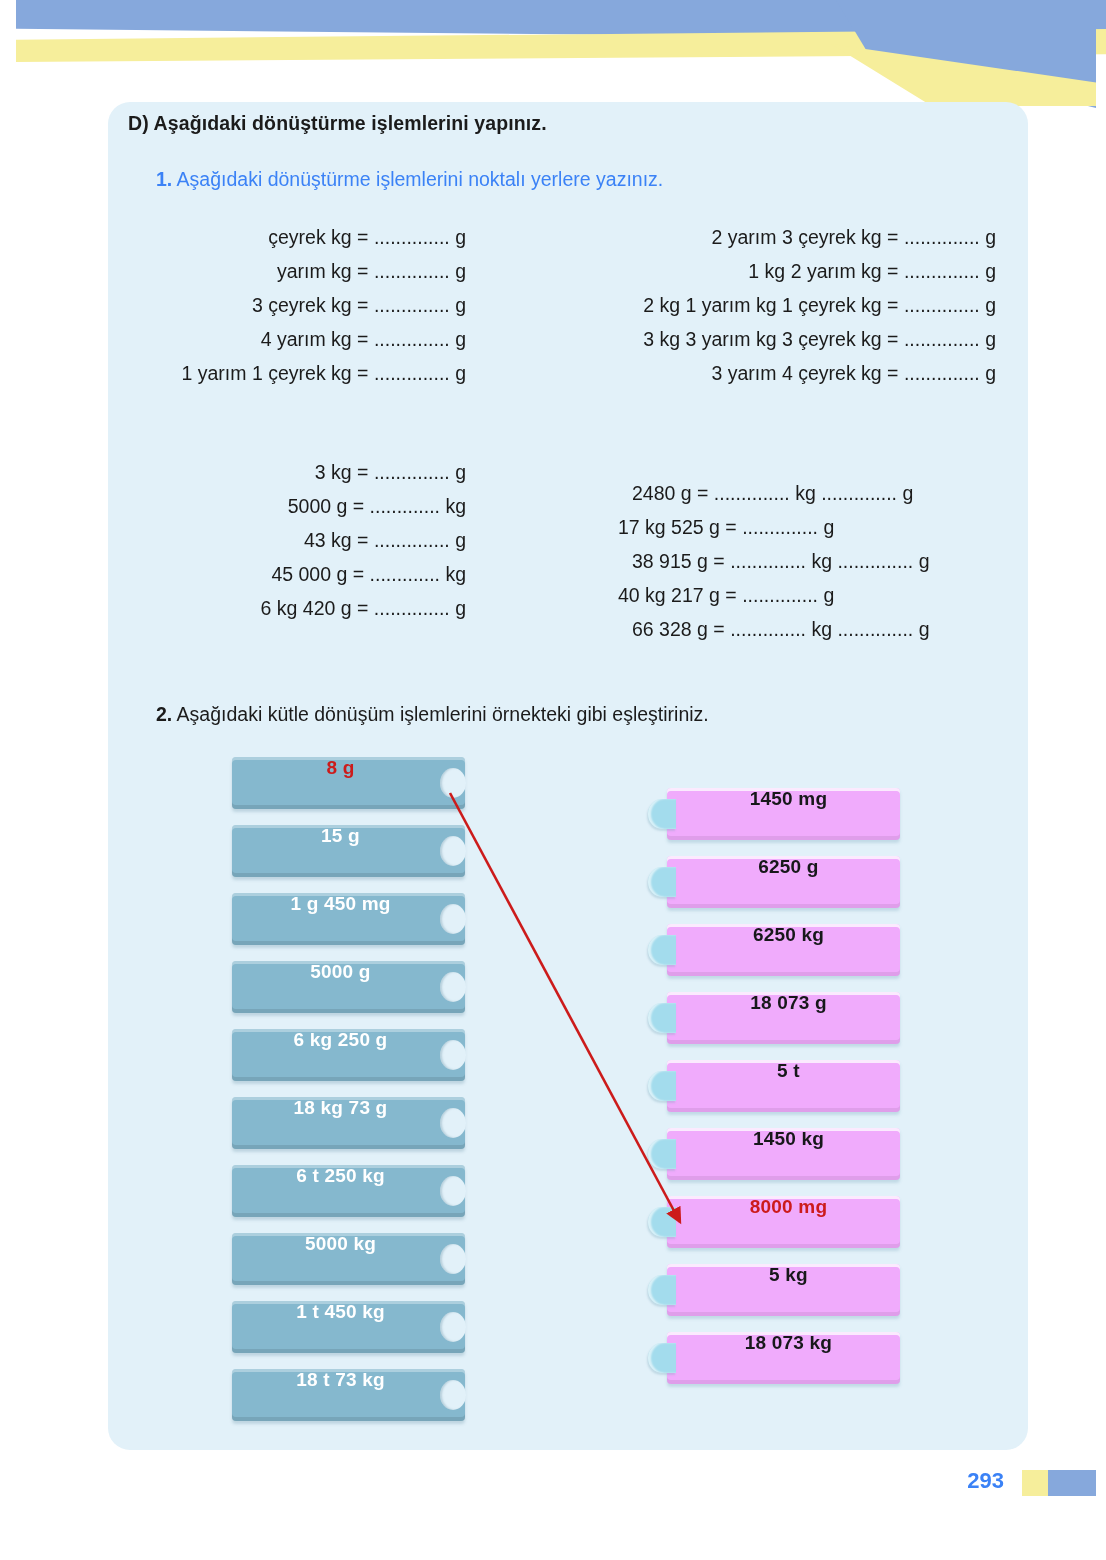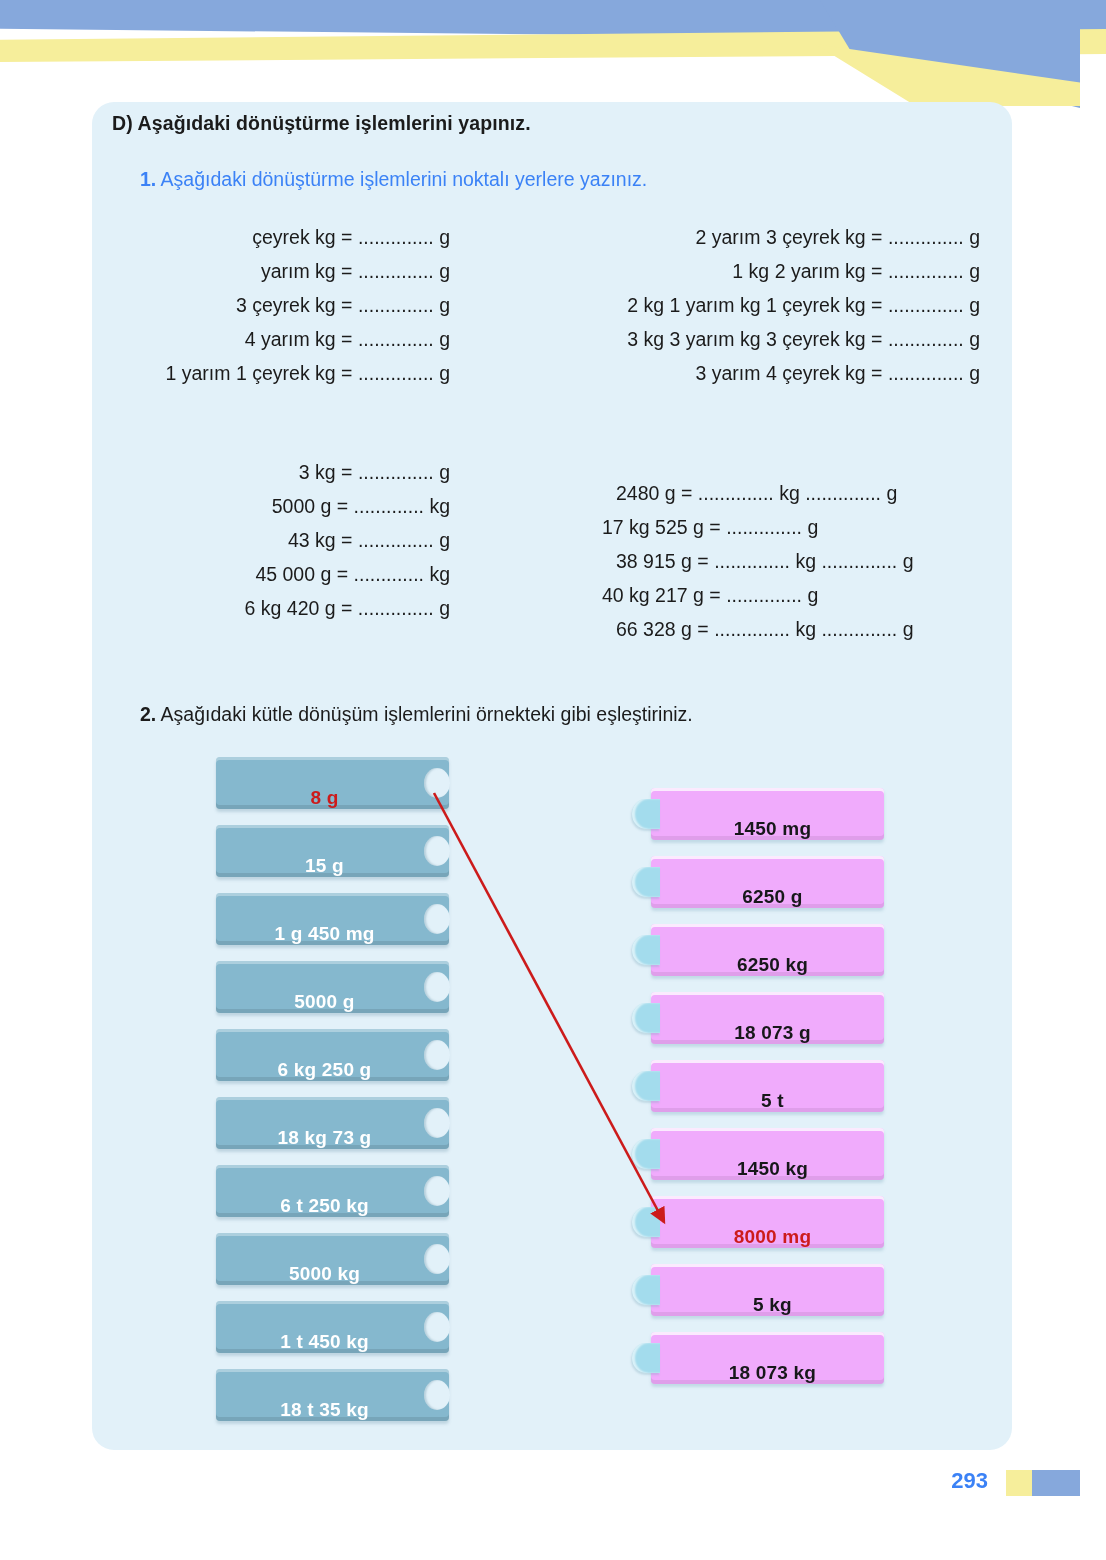--- a/index.html
+++ b/index.html
@@ -6,20 +6,21 @@
   html, body {
     width: 1106px; height: 1560px;
     background: #ffffff;
     font-family: "Liberation Sans", sans-serif;
     overflow: hidden;
   }
   #page {
     position: relative;
     width: 1080px; height: 1560px;
     background: #ffffff;
+    margin-left: 16px;
   }
 
   
   .band-blue {
     position: absolute; top: 0; left: 0;
     width: 1106px; height: 40px;
     background: #86A8DC;
     clip-path: polygon(0 0, 100% 0, 100% 100%, 0 72%);
   }
   .band-yellow {
@@ -85,21 +86,21 @@
   #grp-b-right div.wide { padding-left: 82px; }
 
   
   .tiles-left  { position: absolute; left: 216px; top: 757px; }
   .tiles-right { position: absolute; left: 651px; top: 788px; }
 
   .tile {
     position: relative;
     width: 233px; height: 52px;
     margin-bottom: 16px;
-    display: flex; align-items: flex-end; justify-content: center;
+    display: flex; align-items: flex-start; justify-content: center;
     font-size: 19px; font-weight: bold;
     letter-spacing: .2px;
   }
 
   
   .tile.left {
     width: 233px;
     background: #85B8CE;
     color: #ffffff;
     border-radius: 4px;
@@ -246,21 +247,21 @@
     </div>
     <div class="tile left">
       <span class="txt">5000 kg</span>
       <span class="notch"></span>
     </div>
     <div class="tile left">
       <span class="txt">1 t 450 kg</span>
       <span class="notch"></span>
     </div>
     <div class="tile left">
-      <span class="txt">18 t 35 kg</span>
+      <span class="txt">18 t 73 kg</span>
       <span class="notch"></span>
     </div>
   </div>
 
   <div class="tiles-right">
     <div class="tile right">
       <span class="tab"></span>
       <span class="txt">1450 mg</span>
     </div>
     <div class="tile right">

